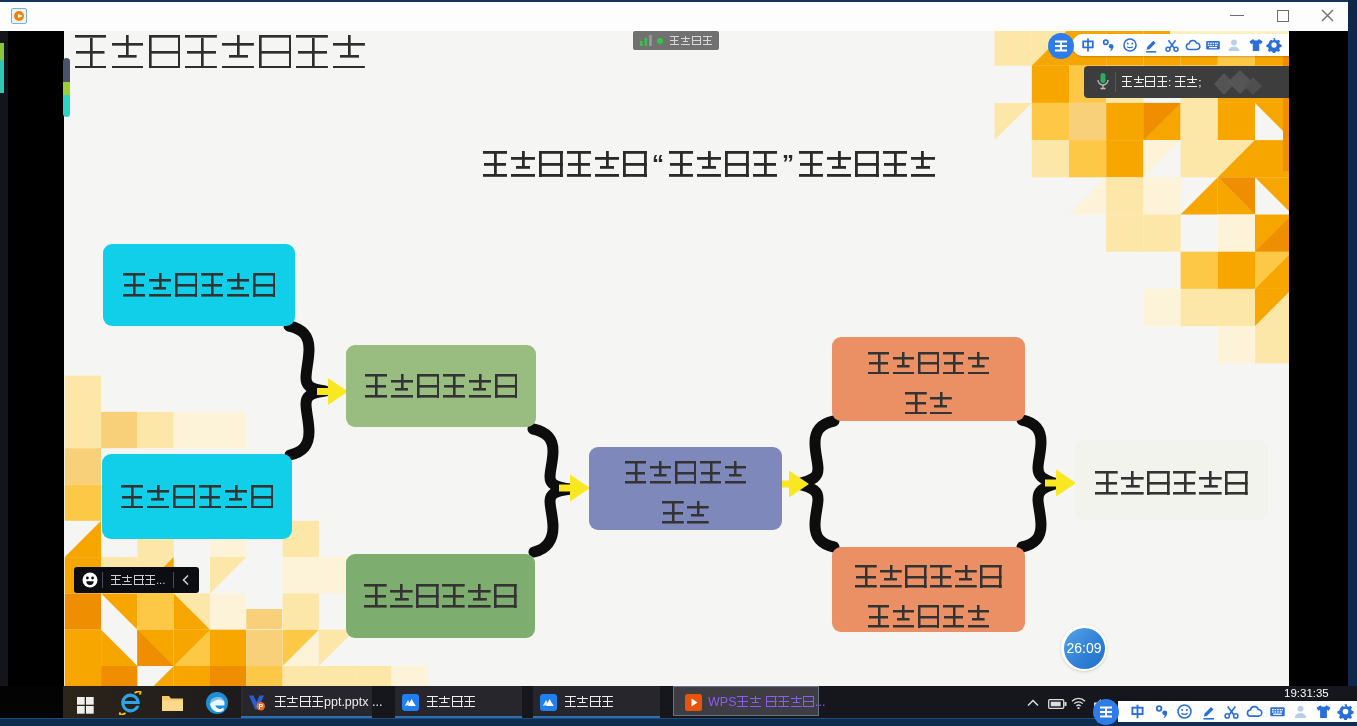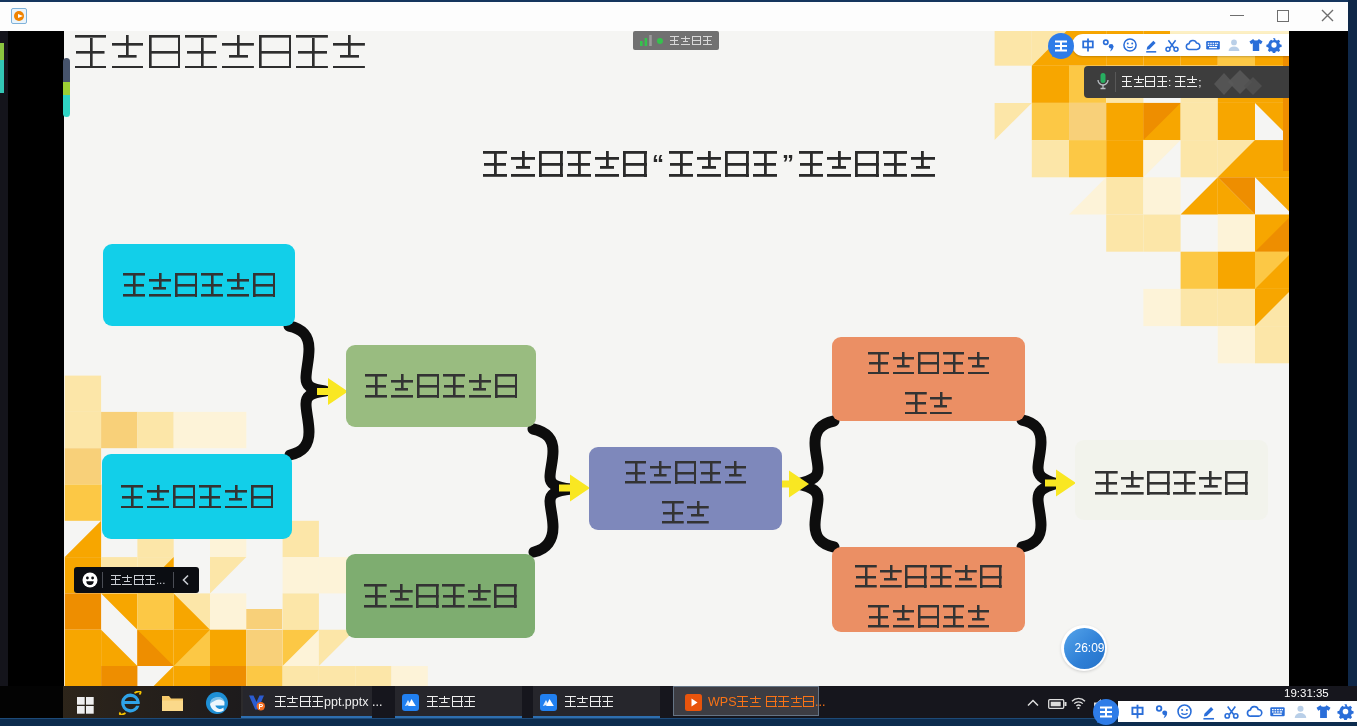--- a/index.html
+++ b/index.html
@@ -306,21 +306,21 @@
       </svg>
 <div class="abs" style="left:27.5px;top:5px;width:1px;height:16px;background:#4a4d55"></div>
 <div class="abs" style="left:36px;top:7px;font-size:11.5px;color:#c9ccd2;--t:.11em;white-space:nowrap"><i class="g1"></i><i class="g3"></i><i class="g2"></i><i class="g1"></i>...</div>
 <div class="abs" style="left:99px;top:5px;width:1px;height:16px;background:#4a4d55"></div>
 <svg class="abs" style="left:107px;top:7px" width="10" height="12">
         <path d="M7 1.5 L2.5 6 L7 10.5" stroke="#c9ccd2" stroke-width="1.6" fill="none"></path>
       </svg>
 </div>
 
 <div class="abs" style="left:997px;top:594px;width:46px;height:46px;border-radius:50%;background:#fff;box-shadow:0 1px 3px rgba(0,0,0,.15)">
-<div class="abs" style="left:2.5px;top:2.5px;width:41px;height:41px;border-radius:50%;background:linear-gradient(135deg,#55a4ea 0%,#2e7fd6 60%,#2572c8 100%);color:#fff;font-size:12px;text-align:right;line-height:41px">26:09</div>
+<div class="abs" style="left:2.5px;top:2.5px;width:41px;height:41px;border-radius:50%;background:linear-gradient(135deg,#55a4ea 0%,#2e7fd6 60%,#2572c8 100%);color:#fff;font-size:14px;text-align:center;line-height:41px">26:09</div>
 </div>
 
 <div class="abs" style="left:1020px;top:35px;width:205px;height:32px;background:#3d3d3d;border-radius:4px 0 0 4px">
 <svg class="abs" style="left:12px;top:6px" width="14" height="20" viewBox="0 0 14 20">
         <rect x="4.5" y="1" width="5" height="10" rx="2.5" fill="#27ae60"></rect>
         <path d="M2 8 a5 5 0 0 0 10 0" fill="none" stroke="#b9bec4" stroke-width="1.3"></path>
         <path d="M7 13 v3 M4.5 16.5 h5" stroke="#b9bec4" stroke-width="1.3"></path>
       </svg>
 <div class="abs" style="left:31px;top:6px;width:1px;height:20px;background:#585858"></div>
 <div class="abs" style="left:37px;top:9px;font-size:11.8px;color:#f2f2f2;--t:.1em;white-space:nowrap"><i class="g1"></i><i class="g3"></i><i class="g2"></i><i class="g1"></i>: <i class="g1"></i><i class="g3"></i>;</div>
@@ -421,21 +421,21 @@
     <rect width="17" height="17" rx="3" fill="#2180f0"></rect>
     <path d="M2.8 12 L6 6 L8.5 10.5 Z" fill="#fff" opacity=".85"></path>
     <path d="M6 12 L9.5 5 L13.8 12 Z" fill="#fff"></path>
   </svg>
 <div class="abs" style="left:564px;top:695px;font-size:12.5px;color:#eee;--t:.11em;white-space:nowrap"><i class="g1"></i><i class="g3"></i><i class="g2"></i><i class="g1"></i></div>
 <div class="abs" style="left:673px;top:686px;width:146px;height:30px;background:rgba(255,255,255,.17);border:1px solid rgba(150,185,215,.45);box-sizing:border-box;"></div>
 <svg class="abs" style="left:685px;top:694px" width="17" height="17" viewBox="0 0 17 17">
     <rect width="17" height="17" rx="2.5" fill="#e8540c"></rect>
     <path d="M6.5 4.5 L12.5 8.5 L6.5 12.5 Z" fill="#fff"></path>
   </svg>
-<div class="abs" style="left:708px;top:695px;font-size:12.5px;color:#f97316;--t:.11em;white-space:nowrap">WPS<i class="g1"></i><i class="g3"></i> <i class="g2"></i><i class="g1"></i><i class="g3"></i><i class="g2"></i>...</div>
+<div class="abs" style="left:708px;top:695px;font-size:12.5px;color:#8b5cf6;--t:.11em;white-space:nowrap">WPS<i class="g1"></i><i class="g3"></i> <i class="g2"></i><i class="g1"></i><i class="g3"></i><i class="g2"></i>...</div>
 <svg class="abs" style="left:1027px;top:699px" width="12" height="8">
     <path d="M1 6.5 L6 1.5 L11 6.5" stroke="#ddd" stroke-width="1.5" fill="none"></path>
   </svg>
 <svg class="abs" style="left:1048px;top:699px" width="19" height="10">
     <rect x="0.7" y="0.7" width="15" height="8.6" rx="1" stroke="#ddd" fill="none" stroke-width="1.3"></rect>
     <rect x="16.5" y="3" width="2" height="4" fill="#ddd"></rect>
     <rect x="2.7" y="2.7" width="10" height="4.6" fill="#ddd"></rect>
   </svg>
 <svg class="abs" style="left:1071px;top:697px" width="15" height="12" viewBox="0 0 15 12">
     <g stroke="#ddd" fill="none" stroke-width="1.3">

